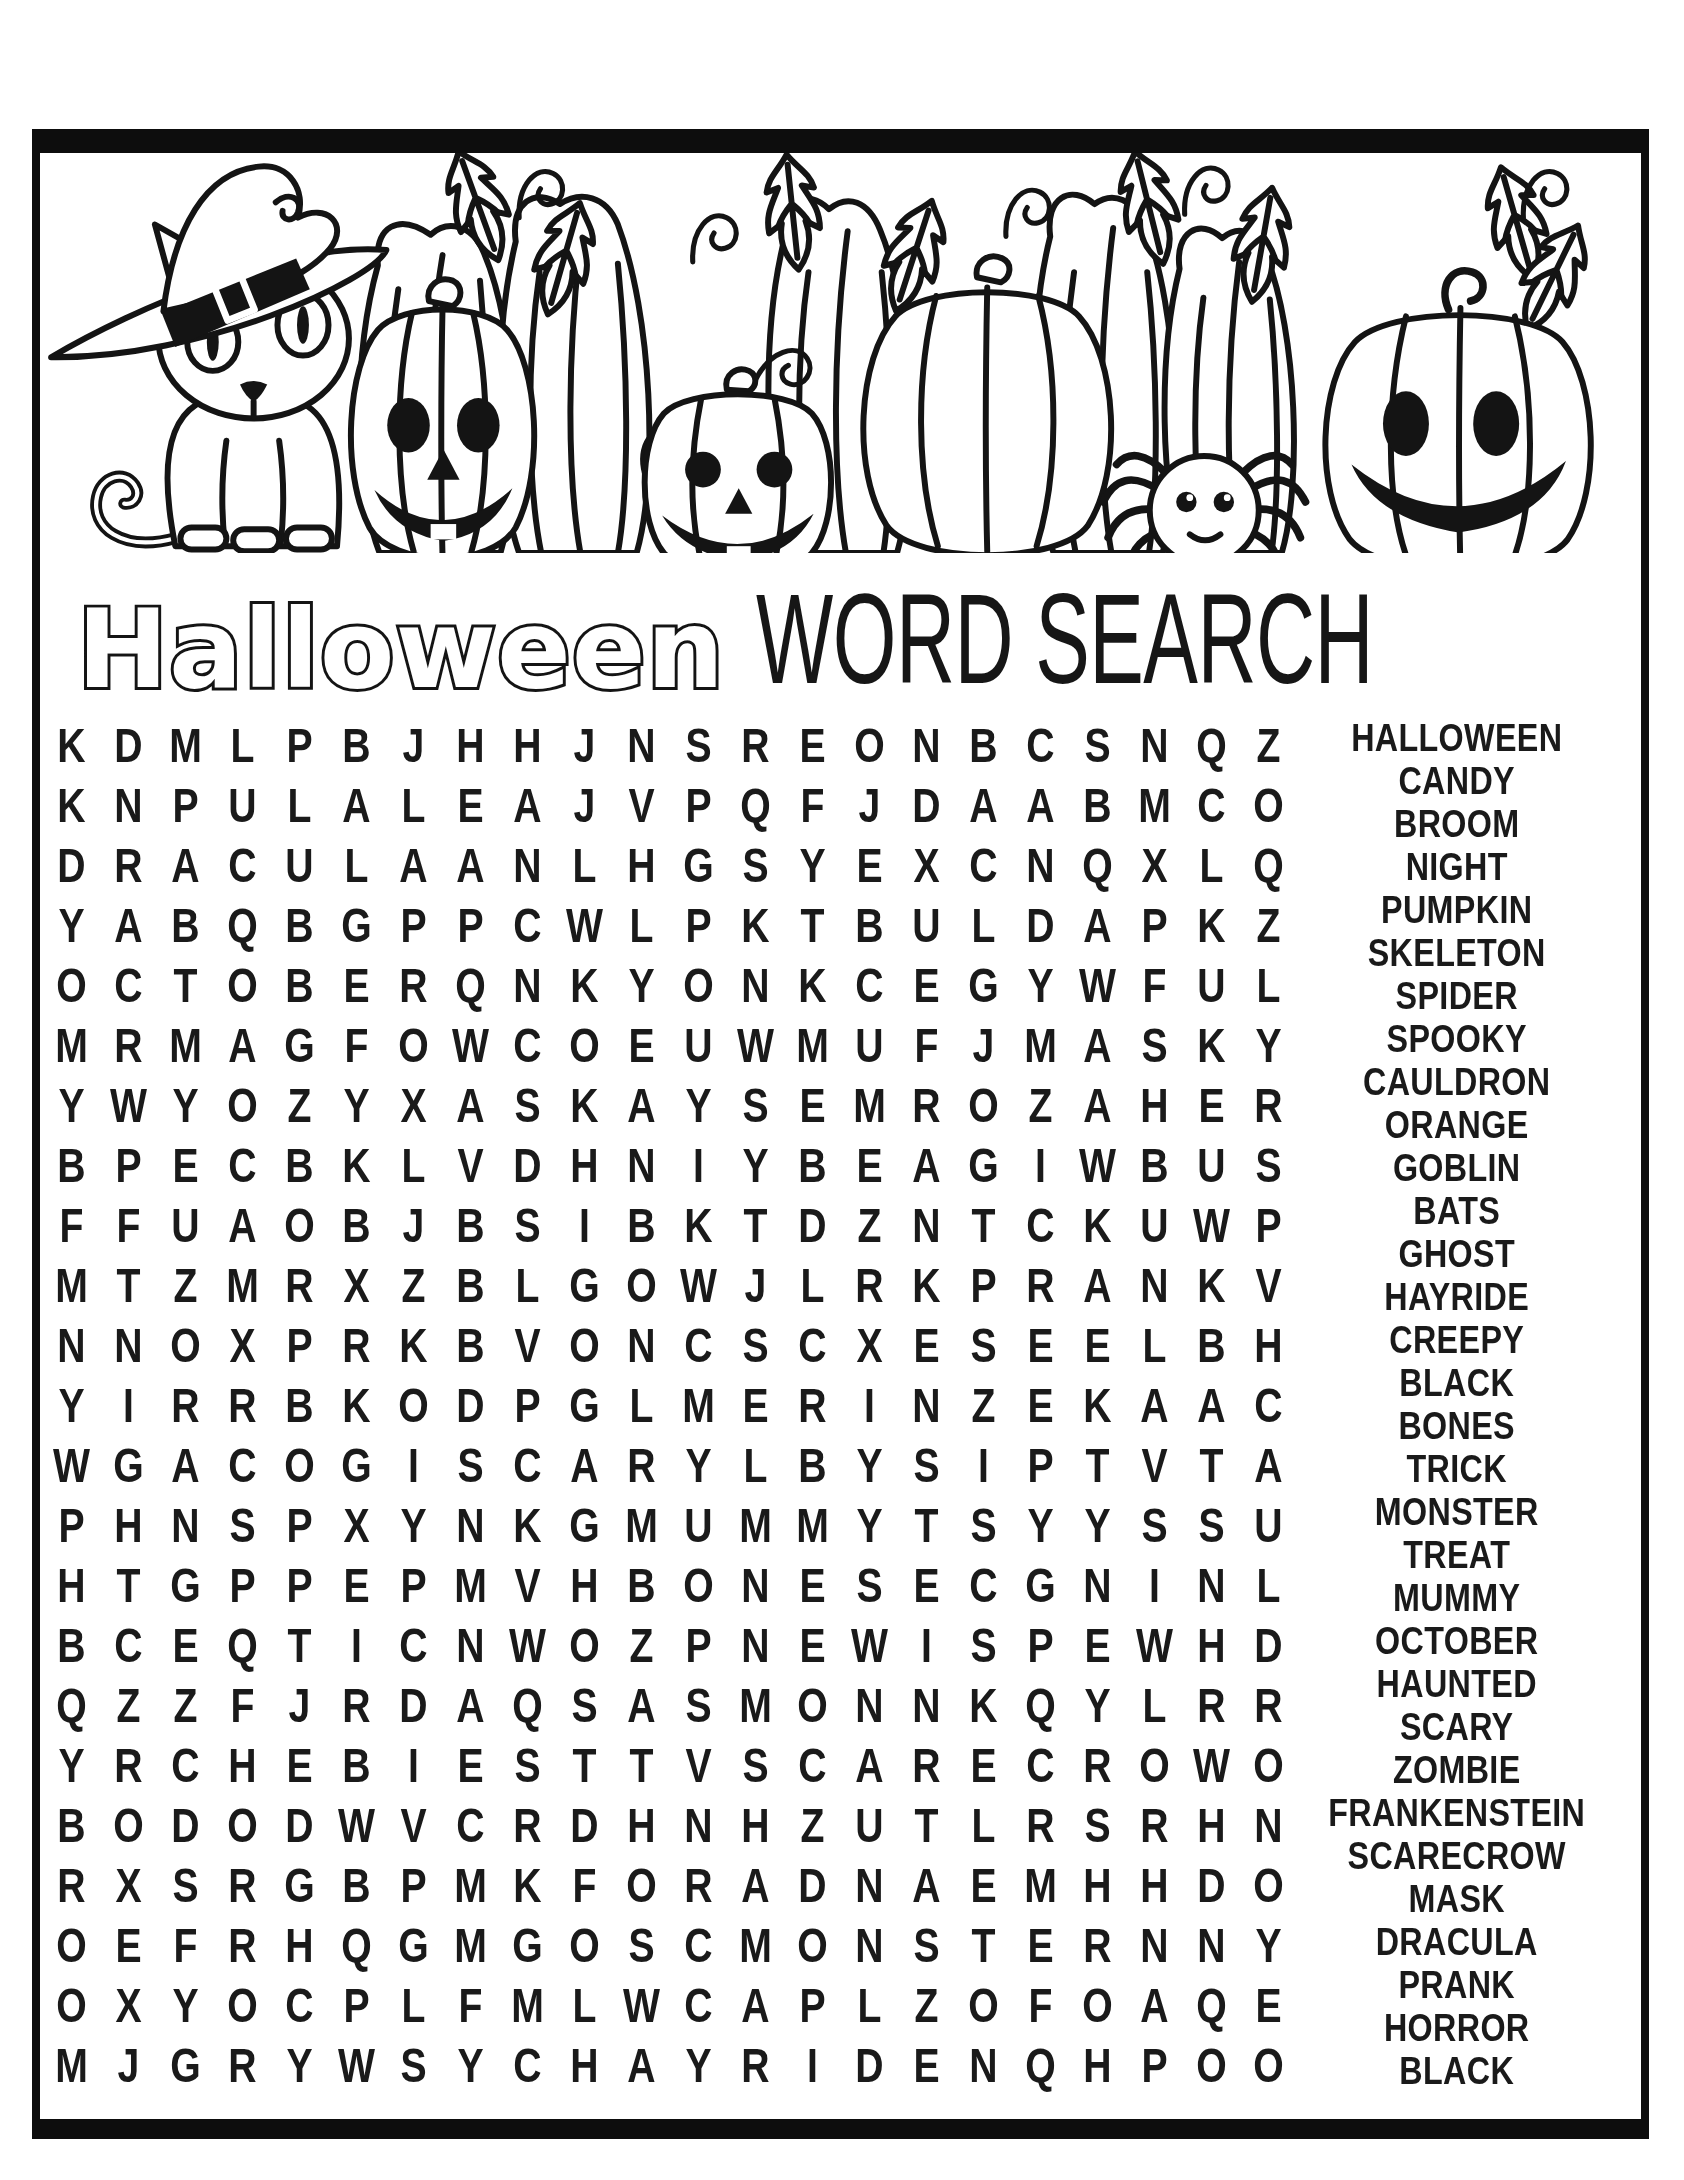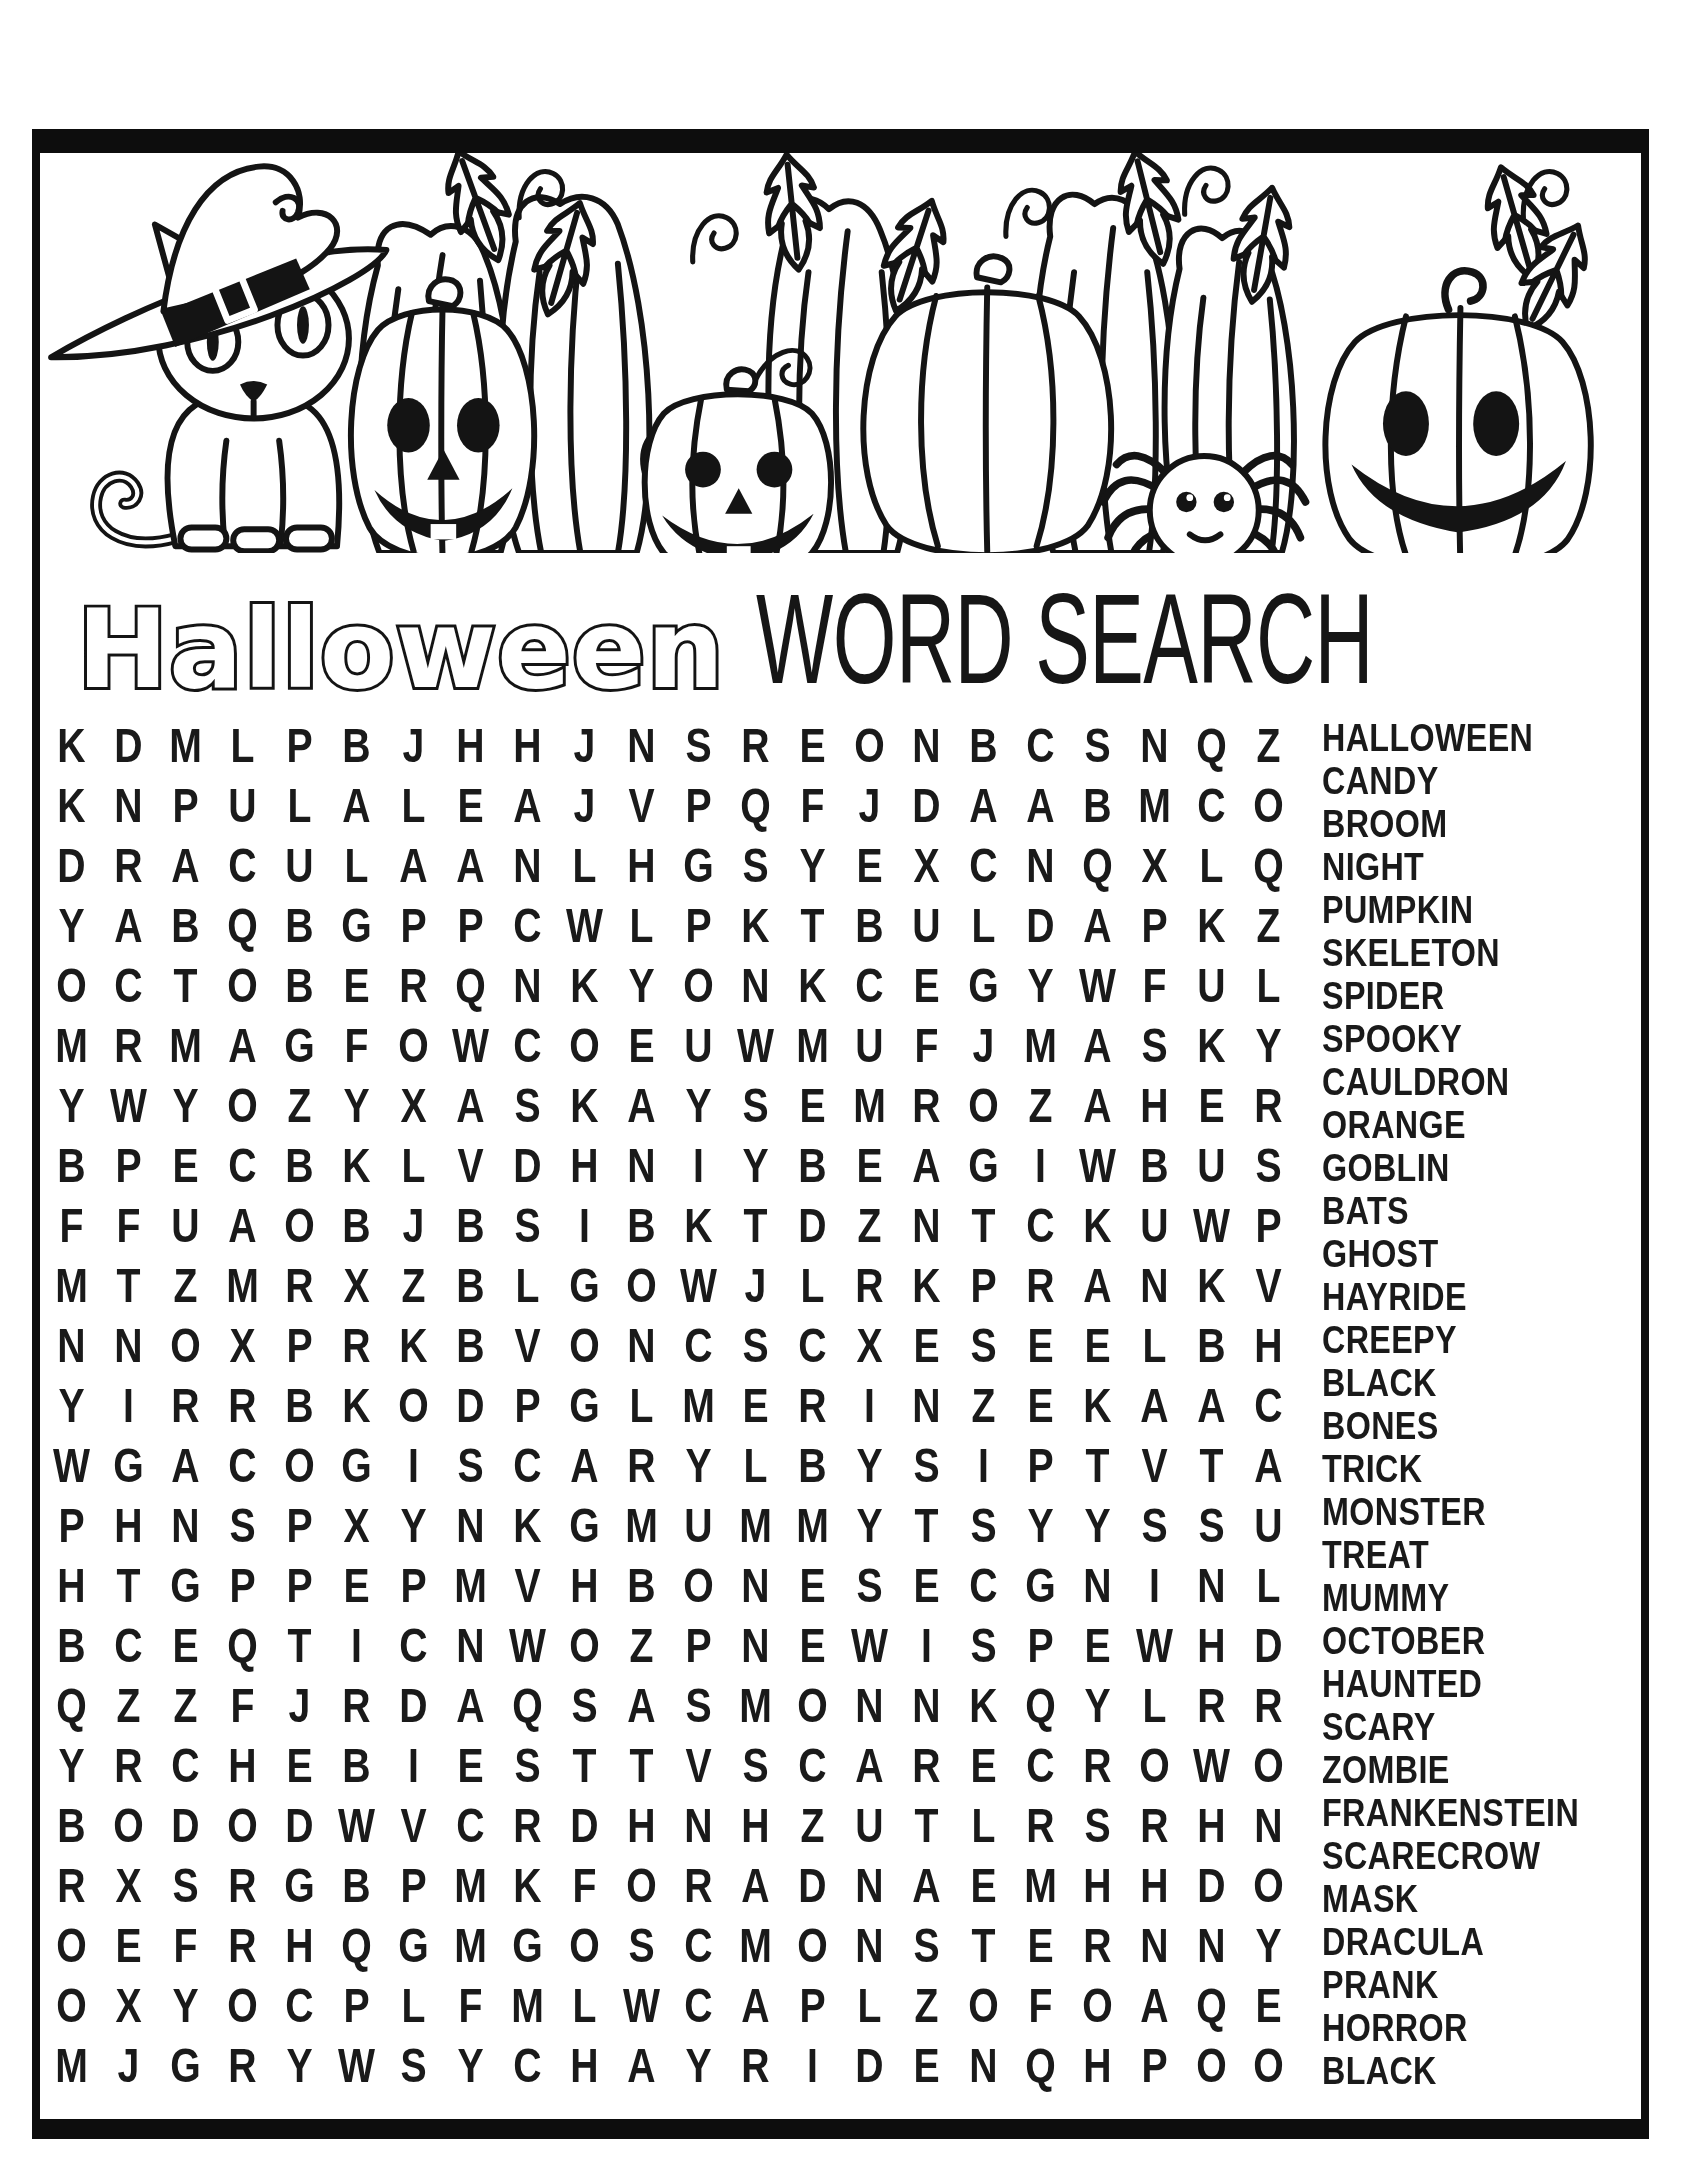--- a/index.html
+++ b/index.html
@@ -3,20 +3,21 @@
 <meta charset="utf-8">
 <style>
   html,body{margin:0;padding:0;background:#e8e8e8;}
   .page{
     position:relative;
     width:1685px;height:2181px;
     background:#ffffff;
     font-family:"Liberation Sans",sans-serif;
     color:#141414;
     overflow:hidden;
+    text-align:center;
   }
   .frame{
     position:absolute;
     left:32px;top:129px;
     width:1617px;height:2010px;
     box-sizing:border-box;
     border:8.5px solid #0d0d0d;
     border-top-width:24px;
     border-bottom-width:20.4px;
     background:#ffffff;

